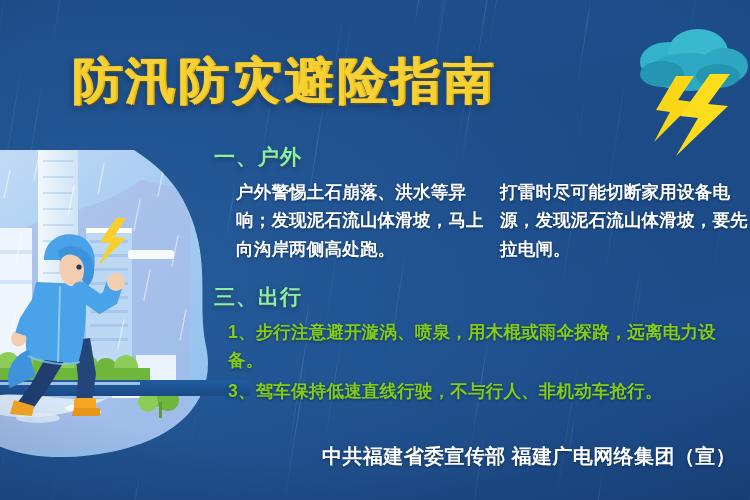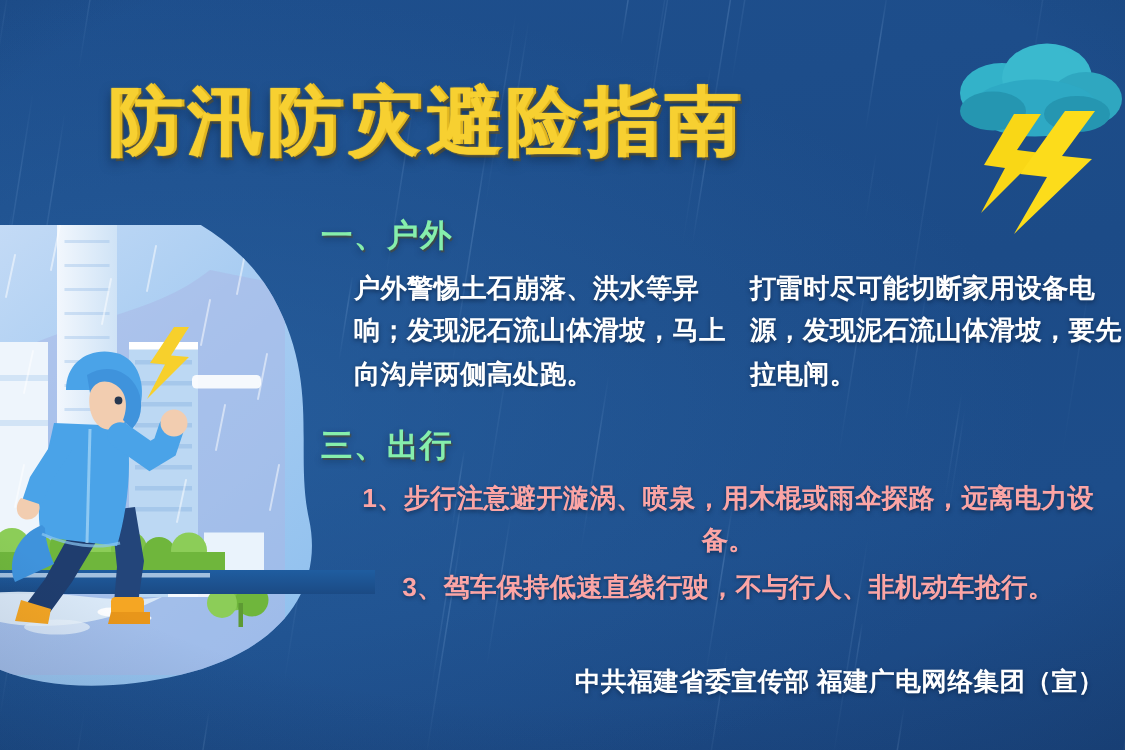--- a/index.html
+++ b/index.html
@@ -98,41 +98,39 @@
   #sec1-body { left: 214px; top: 178px; width: 258px; margin-left: 22px; }
 
   #sec2-head { left: 500px; top: 143px; }
   #sec2-body { left: 500px; top: 178px; width: 250px; }
 
   #sec3-head { left: 214px; top: 283px; }
   .list {
     position: absolute;
     left: 228px; top: 318px;
     width: 515px;
-    color: #fca5a5;
+    color: #84cc16;
     font-size: 17.5px;
     font-weight: 700;
     line-height: 1.62;
     letter-spacing: 0.2px;
     text-shadow: 0 1px 3px rgba(5,22,46,0.55);
-    text-align: center;
   }
   .list-item { margin-bottom: 2px; text-indent: 0; }
   .list-item .ln2 { display: block; padding-left: 24px; }
 
   .credit {
     position: absolute;
     right: 14px; top: 443px;
     color: #ffffff;
-    font-size: 17px;
+    font-size: 20px;
     font-weight: 700;
     letter-spacing: 0.4px;
     text-shadow: 0 1px 3px rgba(5,22,46,0.5);
     white-space: nowrap;
-    font-family: Liberation Serif, serif;
   }
 </style>
 </head>
 <body>
 
 <div class="poster">
 
   <div class="bg-base"></div>
 
   <div class="rain-layer" id="rain">

